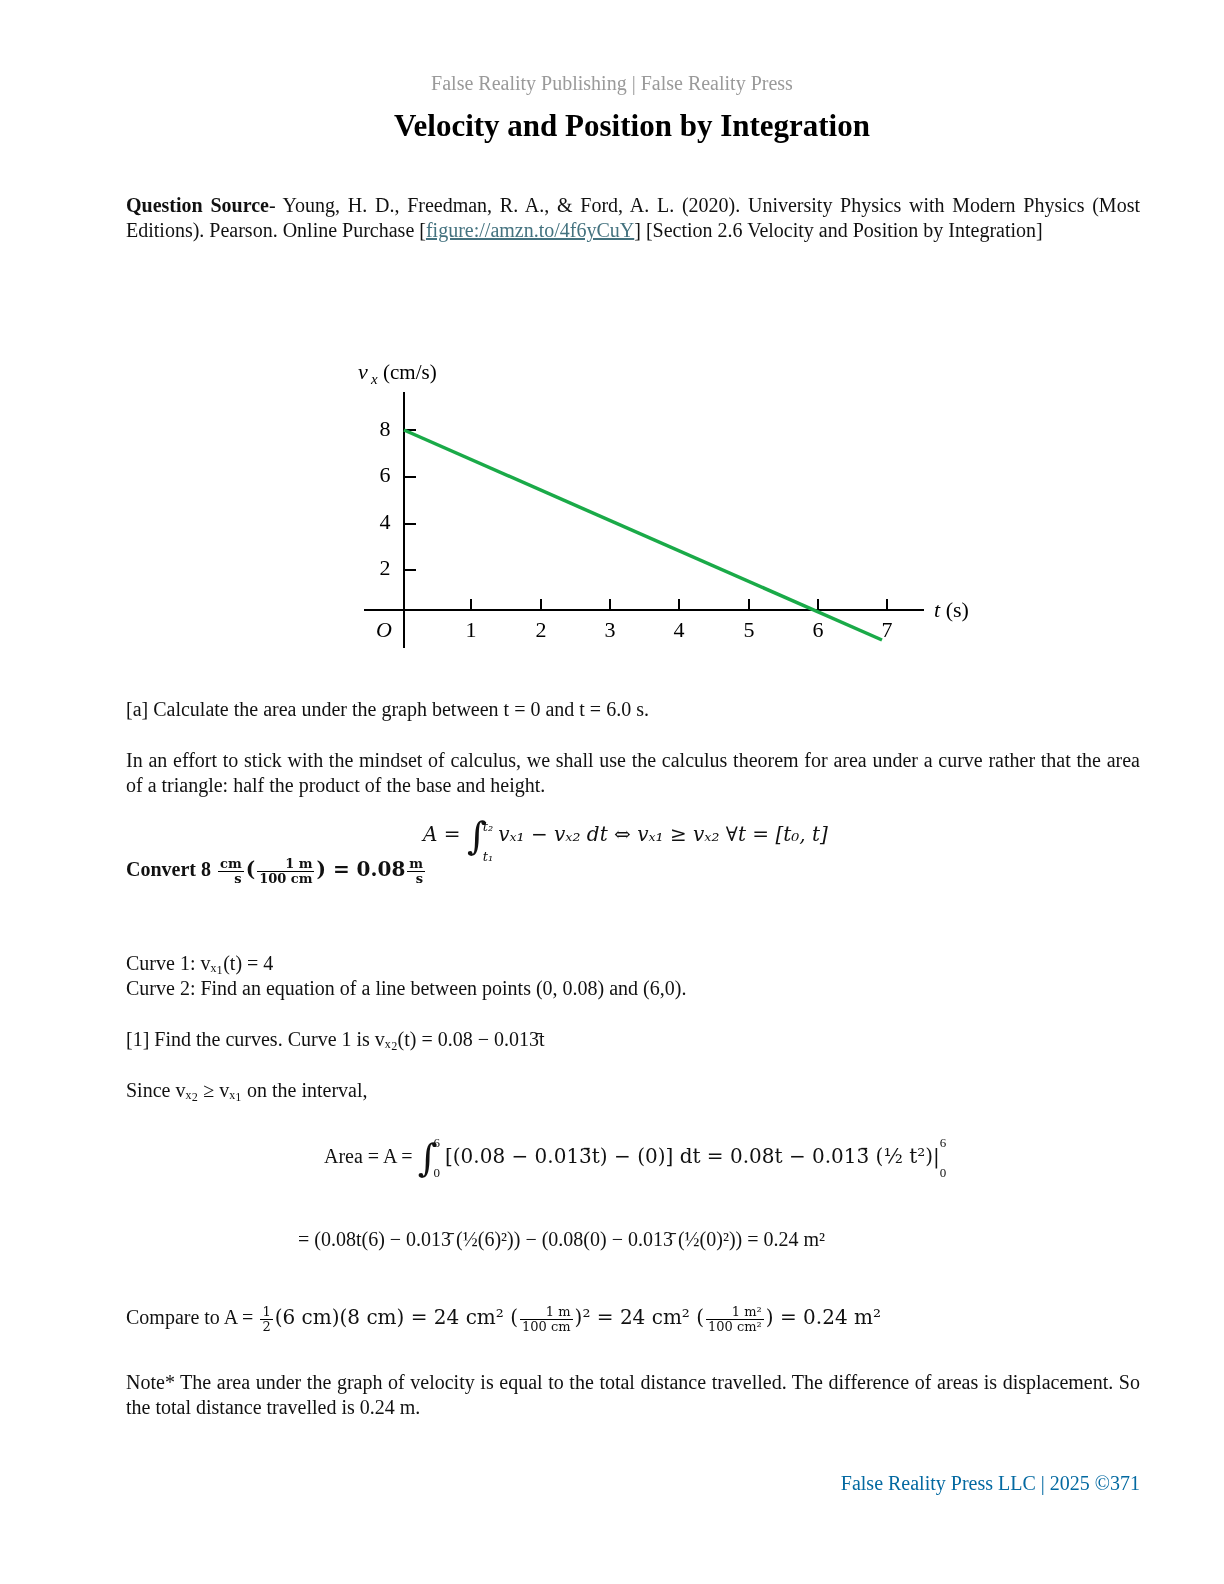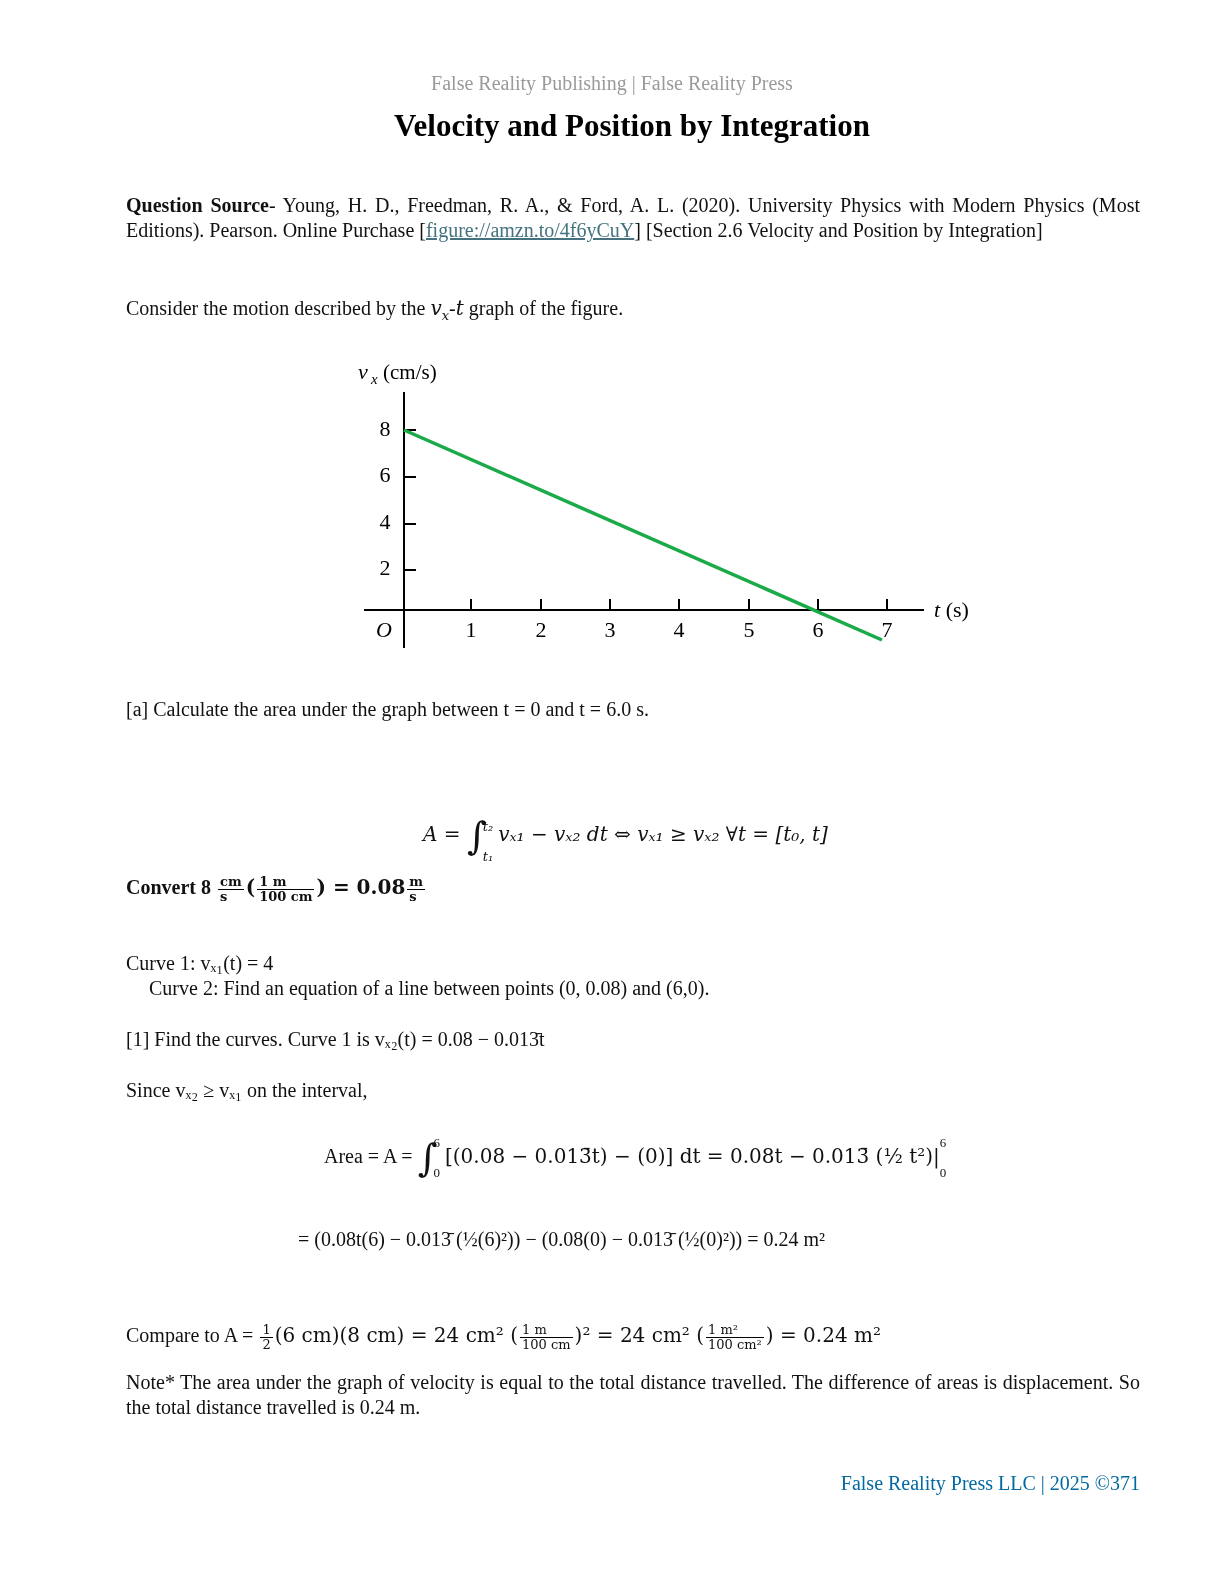--- a/index.html
+++ b/index.html
@@ -6,43 +6,40 @@
   body { width: 1224px; height: 1584px; position: relative; font-family: "Liberation Serif", "DejaVu Serif", serif; color: #111; }
   .page { position: absolute; left: 0; top: 0; width: 1224px; height: 1584px; }
   .header { position: absolute; top: 72px; left: 0; width: 1224px; text-align: center; font-size: 20px; color: #9a9a9a; }
   .title { position: absolute; top: 108px; left: 0; width: 1264px; text-align: center; font-size: 31px; font-weight: bold; color: #000; }
   .p { position: absolute; left: 126px; width: 1014px; font-size: 20px; line-height: 25px; text-align: justify; }
   .bold { font-weight: bold; }
   a.link { color: #44727f; text-decoration: underline; }
   .math { font-family: "DejaVu Serif", "Liberation Serif", serif; font-style: italic; }
   .mrm { font-family: "DejaVu Serif", "Liberation Serif", serif; font-style: normal; }
   .eq { position: absolute; font-size: 20px; white-space: nowrap; }
-  .frac { display: inline-block; vertical-align: middle; text-align: left; font-size: 13px; line-height: 14px; margin: 18px 2px; }
+  .frac { display: inline-block; vertical-align: middle; text-align: right; font-size: 13px; line-height: 14px; margin: 0 2px; }
   .frac .num { display: block; border-bottom: 1.5px solid #000; padding: 0 2px; }
   .frac .den { display: block; padding: 0 2px; }
   .int { font-size: 38px; vertical-align: middle; font-family: "DejaVu Serif", serif; }
   sub, sup { font-size: 13px; }
   .footer { position: absolute; top: 1472px; right: 84px; font-size: 20px; color: #0369a1; }
   svg text { font-family: "Liberation Serif", "DejaVu Serif", serif; }
 </style>
 </head>
 <body>
 
 <div class="page">
 
   <div class="header">False Reality Publishing | False Reality Press</div>
   <div class="title">Velocity and Position by Integration</div>
 
   <div class="p" style="top:193px;">
     <span class="bold">Question Source</span><span>- Young, H. D., Freedman, R. A., &amp; Ford, A. L. (2020). University Physics with Modern Physics (Most Editions). Pearson. Online Purchase [</span><a class="link">figure://amzn.to/4f6yCuY</a><span>] [Section 2.6 Velocity and Position by Integration]</span>
   </div>
 
-  <div class="p" style="top:296px;">
-    <span>Consider the motion described by the </span><span class="math">v</span><sub class="math">x</sub><span>-</span><span class="math">t</span><span> graph of the figure.</span>
-  </div>
 
   <svg style="position:absolute; left:340px; top:350px;" width="650" height="310" viewBox="0 0 650 310">
 
     <text x="18" y="29" font-size="22" font-style="italic">v</text>
     <text x="31" y="34" font-size="15" font-style="italic">x</text>
     <text x="43" y="29" font-size="21">(cm/s)</text>
 
     <line x1="64" y1="42" x2="64" y2="298" stroke="#000" stroke-width="2"></line>
     <line x1="24" y1="260" x2="584" y2="260" stroke="#000" stroke-width="2"></line>
 
@@ -78,32 +75,33 @@
       <text x="478" y="287">6</text>
       <text x="547" y="287">7</text>
     </g>
     <text x="594" y="267" font-size="22"><tspan font-style="italic">t</tspan> (s)</text>
 
     <line x1="64" y1="80" x2="542" y2="290" stroke="#1aaa48" stroke-width="3.5"></line>
   </svg>
 
   <div class="p" style="top:697px;">[a] Calculate the area under the graph between t = 0 and t = 6.0 s.</div>
 
+  <div class="p" style="top:748px;">In an effort to stick with the mindset of calculus, we shall use the calculus theorem for area under a curve rather that the area of a triangle: half the product of the base and height.</div>
 
   <div class="eq" style="left:423px; top:800px;">
     <span class="math">A = </span><span class="int">∫</span><span style="display:inline-block; vertical-align:middle; font-size:13px; line-height:30px; margin-left:-4px;margin-top:12px;" class="math"><span style="display:block">t₂</span><span style="display:block">t₁</span></span>
     <span class="math">vₓ₁ − vₓ₂ dt ⇔ vₓ₁ ≥ vₓ₂ ∀t = [t₀, t]</span>
   </div>
 
   <div class="eq" style="left:126px; top:857px;font-weight:bold;">
     <span>Convert 8 </span><span class="frac mrm"><span class="num">cm</span><span class="den">s</span></span><span class="mrm">(</span><span class="frac mrm"><span class="num">1 m</span><span class="den">100 cm</span></span><span class="mrm">)</span><span class="mrm"> = 0.08</span><span class="frac mrm"><span class="num">m</span><span class="den">s</span></span>
   </div>
 
   <div class="p" style="top:951px;">Curve 1: vₓ₁(t) = 4</div>
-  <div class="p" style="top:976px;margin-left:23px;">Curve 2: Find an equation of a line between points (0, 0.08) and (6,0).</div>
+  <div class="p" style="top:976px;">Curve 2: Find an equation of a line between points (0, 0.08) and (6,0).</div>
 
   <div class="p" style="top:1027px;">[1] Find the curves. Curve 1 is vₓ₂(t) = 0.08 − 0.013̄t</div>
 
   <div class="p" style="top:1078px;">Since vₓ₂ ≥ vₓ₁ on the interval,</div>
 
   <div class="eq" style="left:324px; top:1128px;">
     <span>Area = A = </span><span class="int">∫</span><span style="display:inline-block; vertical-align:middle; font-size:13px; line-height:30px; margin-left:-4px;"><span style="display:block">6</span><span style="display:block">0</span></span>
     <span class="mrm">[(0.08 − 0.013̄t) − (0)] dt = 0.08t − 0.013̄ (½ t²)|</span><span style="display:inline-block; vertical-align:middle; font-size:13px; line-height:30px;"><span style="display:block">6</span><span style="display:block">0</span></span>
   </div>
 

